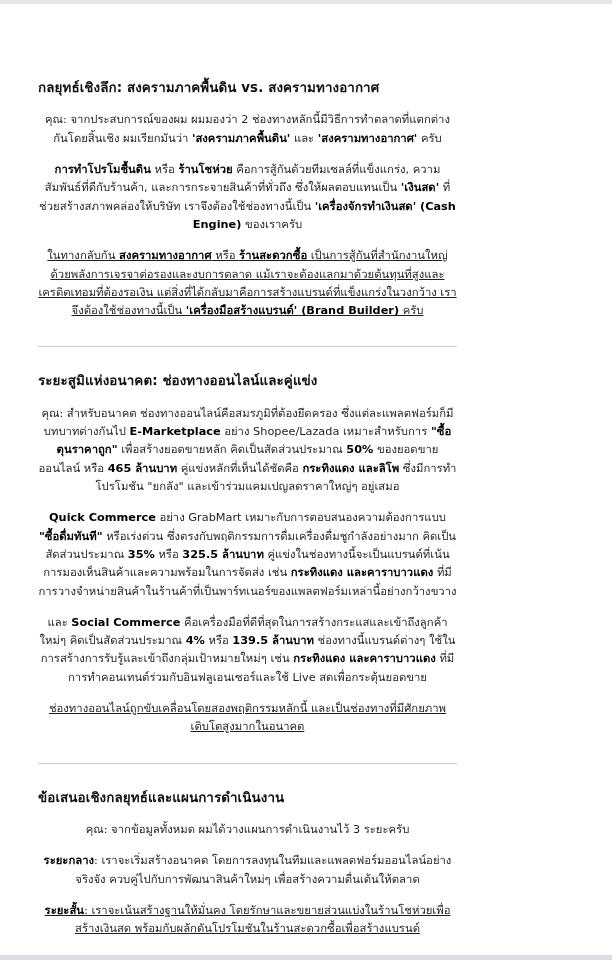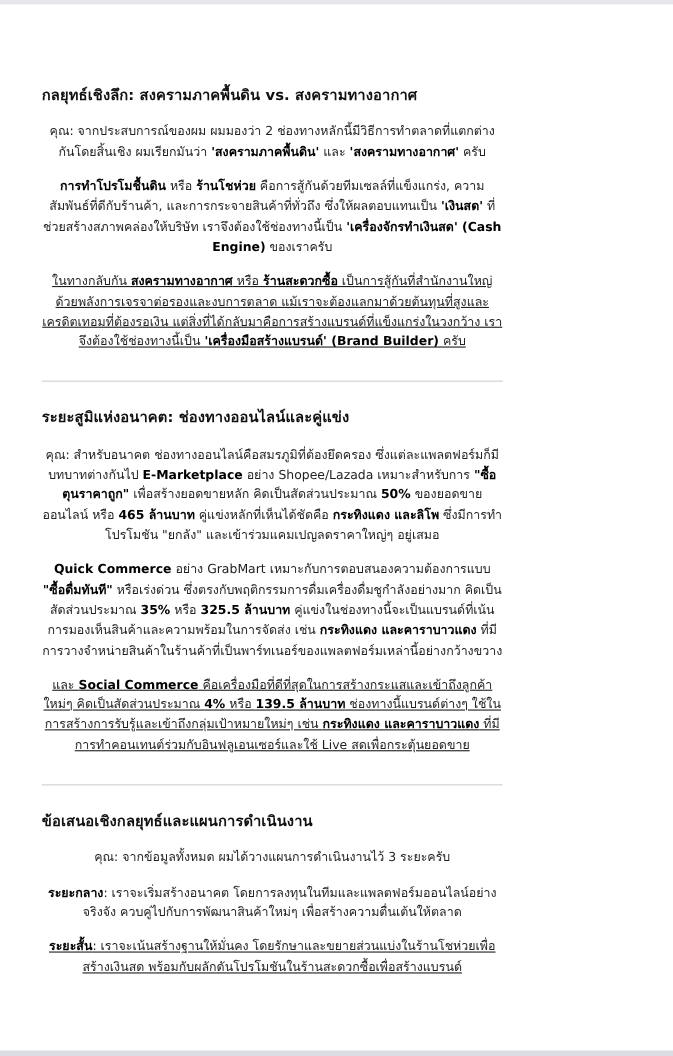--- a/index.html
+++ b/index.html
@@ -85,20 +85,21 @@
     <p class="para">ในทางกลับกัน <b>สงครามทางอากาศ</b> หรือ <b>ร้านสะดวกซื้อ</b> เป็นการสู้กันที่สำนักงานใหญ่ ด้วยพลังการเจรจาต่อรองและงบการตลาด แม้เราจะต้องแลกมาด้วยต้นทุนที่สูงและเครดิตเทอมที่ต้องรอเงิน แต่สิ่งที่ได้กลับมาคือการสร้างแบรนด์ที่แข็งแกร่งในวงกว้าง เราจึงต้องใช้ช่องทางนี้เป็น <b>'เครื่องมือสร้างแบรนด์' (Brand Builder)</b> ครับ</p>
   </section>
 
   <hr class="divider">
 
   <section class="section">
     <h2 class="section-heading">ระยะสูมิแห่งอนาคต: ช่องทางออนไลน์และคู่แข่ง</h2>
     <p class="para">คุณ: สำหรับอนาคต ช่องทางออนไลน์คือสมรภูมิที่ต้องยึดครอง ซึ่งแต่ละแพลตฟอร์มก็มีบทบาทต่างกันไป <b>E-Marketplace</b> อย่าง Shopee/Lazada เหมาะสำหรับการ <b>"ซื้อตุนราคาถูก"</b> เพื่อสร้างยอดขายหลัก คิดเป็นสัดส่วนประมาณ <b>50%</b> ของยอดขายออนไลน์ หรือ <b>465 ล้านบาท</b> คู่แข่งหลักที่เห็นได้ชัดคือ <b>กระทิงแดง และลิโพ</b> ซึ่งมีการทำโปรโมชัน "ยกลัง" และเข้าร่วมแคมเปญลดราคาใหญ่ๆ อยู่เสมอ</p>
     <p class="para"><b>Quick Commerce</b> อย่าง GrabMart เหมาะกับการตอบสนองความต้องการแบบ <b>"ซื้อดื่มทันที"</b> หรือเร่งด่วน ซึ่งตรงกับพฤติกรรมการดื่มเครื่องดื่มชูกำลังอย่างมาก คิดเป็นสัดส่วนประมาณ <b>35%</b> หรือ <b>325.5 ล้านบาท</b> คู่แข่งในช่องทางนี้จะเป็นแบรนด์ที่เน้นการมองเห็นสินค้าและความพร้อมในการจัดส่ง เช่น <b>กระทิงแดง และคาราบาวแดง</b> ที่มีการวางจำหน่ายสินค้าในร้านค้าที่เป็นพาร์ทเนอร์ของแพลตฟอร์มเหล่านี้อย่างกว้างขวาง</p>
     <p class="para">และ <b>Social Commerce</b> คือเครื่องมือที่ดีที่สุดในการสร้างกระแสและเข้าถึงลูกค้าใหม่ๆ คิดเป็นสัดส่วนประมาณ <b>4%</b> หรือ <b>139.5 ล้านบาท</b> ช่องทางนี้แบรนด์ต่างๆ ใช้ในการสร้างการรับรู้และเข้าถึงกลุ่มเป้าหมายใหม่ๆ เช่น <b>กระทิงแดง และคาราบาวแดง</b> ที่มีการทำคอนเทนต์ร่วมกับอินฟลูเอนเซอร์และใช้ Live สดเพื่อกระตุ้นยอดขาย</p>
+    <p class="para">ช่องทางออนไลน์ถูกขับเคลื่อนโดยสองพฤติกรรมหลักนี้ และเป็นช่องทางที่มีศักยภาพเติบโตสูงมากในอนาคต</p>
   </section>
 
   <hr class="divider">
 
   <section class="section">
     <h2 class="section-heading">ข้อเสนอเชิงกลยุทธ์และแผนการดำเนินงาน</h2>
     <p class="para">คุณ: จากข้อมูลทั้งหมด ผมได้วางแผนการดำเนินงานไว้ 3 ระยะครับ</p>
     <p class="para"><b>ระยะกลาง</b>: เราจะเริ่มสร้างอนาคต โดยการลงทุนในทีมและแพลตฟอร์มออนไลน์อย่างจริงจัง ควบคู่ไปกับการพัฒนาสินค้าใหม่ๆ เพื่อสร้างความตื่นเต้นให้ตลาด</p>
     <p class="para"><b>ระยะสั้น</b>: เราจะเน้นสร้างฐานให้มั่นคง โดยรักษาและขยายส่วนแบ่งในร้านโชห่วยเพื่อสร้างเงินสด พร้อมกับผลักดันโปรโมชันในร้านสะดวกซื้อเพื่อสร้างแบรนด์</p>
   </section>

